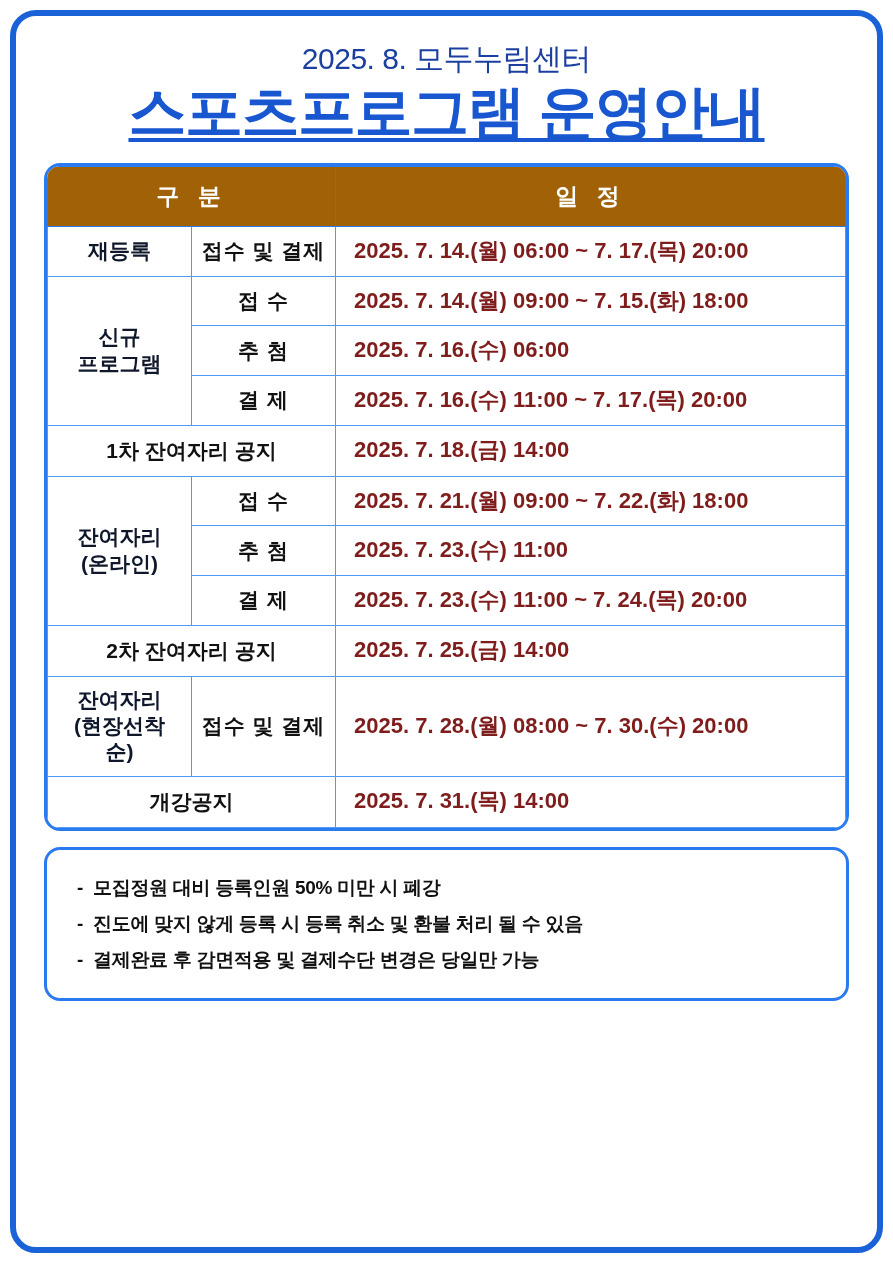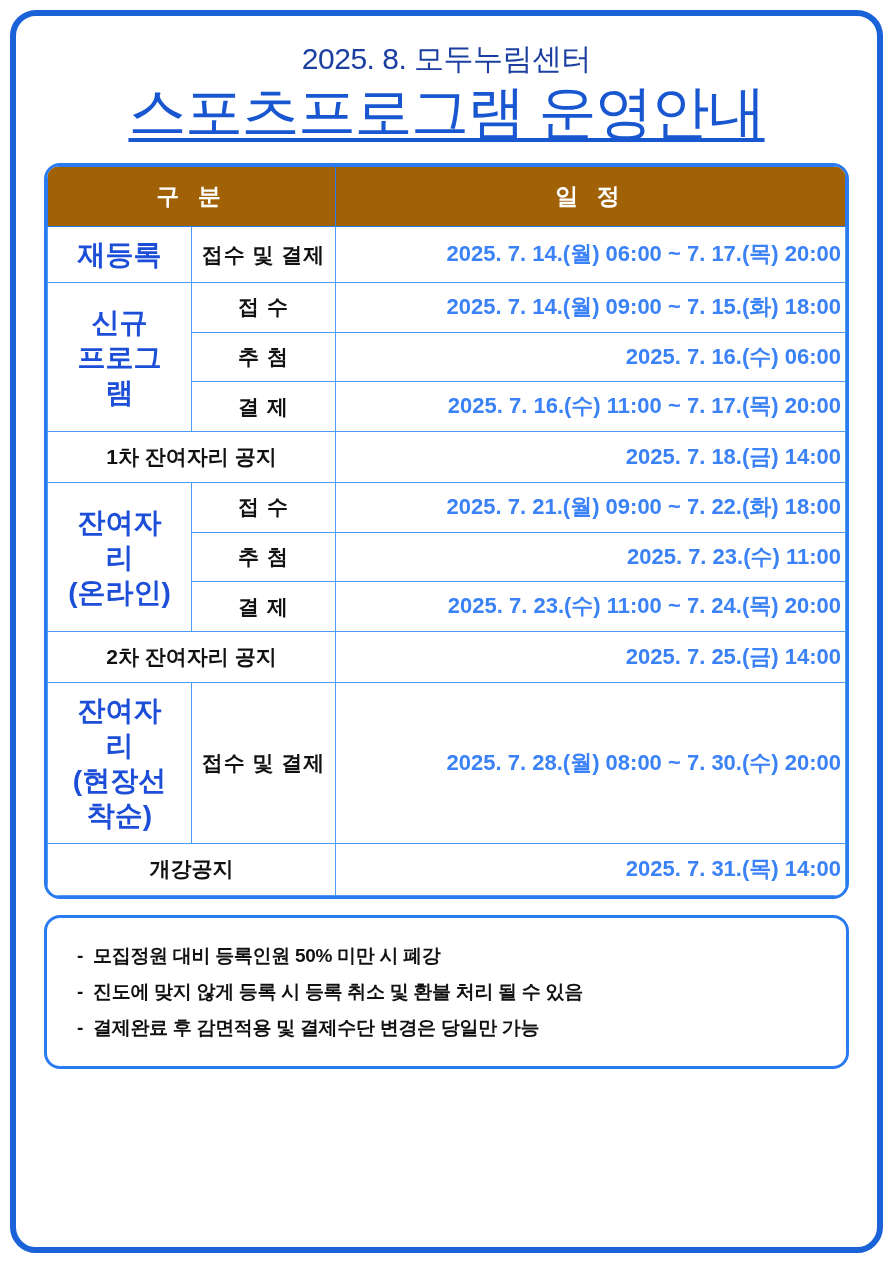--- a/index.html
+++ b/index.html
@@ -46,21 +46,21 @@
   }
   .title-sub {
     font-size: 30px;
     font-weight: normal;
     color: #1a3fa0;
     letter-spacing: -0.5px;
     line-height: 1.15;
   }
   .title-main {
     font-size: 58px;
-    font-weight: normal;
+    font-weight: bold;
     color: #1857d0;
     letter-spacing: -1.5px;
     line-height: 1.15;
     margin-top: 2px;
     text-decoration: underline;
     text-decoration-thickness: 4px;
     text-underline-offset: 6px;
   }
 
   
@@ -89,23 +89,23 @@
     padding: 14px 4px;
     text-align: center;
     border-color: #2a7bf0;
   }
   thead th.col-div { width: 288px; }
   thead th.col-sched { width: auto; }
 
   td.cat {
     width: 150px;
     text-align: center;
-    font-size: 28px;
-    font-weight: bold;
-    color: #1d4ed8;
+    font-size: 21px;
+    font-weight: bold;
+    color: #0f172a;
     padding: 10px 20px;
     line-height: 1.25;
   }
   td.act {
     width: 138px;
     text-align: center;
     font-size: 21px;
     font-weight: bold;
     color: #111111;
     padding: 10px 4px;
@@ -117,22 +117,22 @@
     font-size: 21px;
     font-weight: bold;
     color: #111111;
     padding: 12px 4px;
     line-height: 1.25;
   }
   td.date {
     padding: 10px 4px 10px 18px;
     font-size: 22px;
     font-weight: bold;
-    color: #3b82f6;
-    text-align: right;
+    color: #7f1d1d;
+    text-align: left;
     white-space: nowrap;
     line-height: 1.3;
   }
 
   
   .notes {
     margin-top: 16px;
     border: 3px solid #2a7bf0;
     border-radius: 16px;
     padding: 20px 26px 20px 30px;

